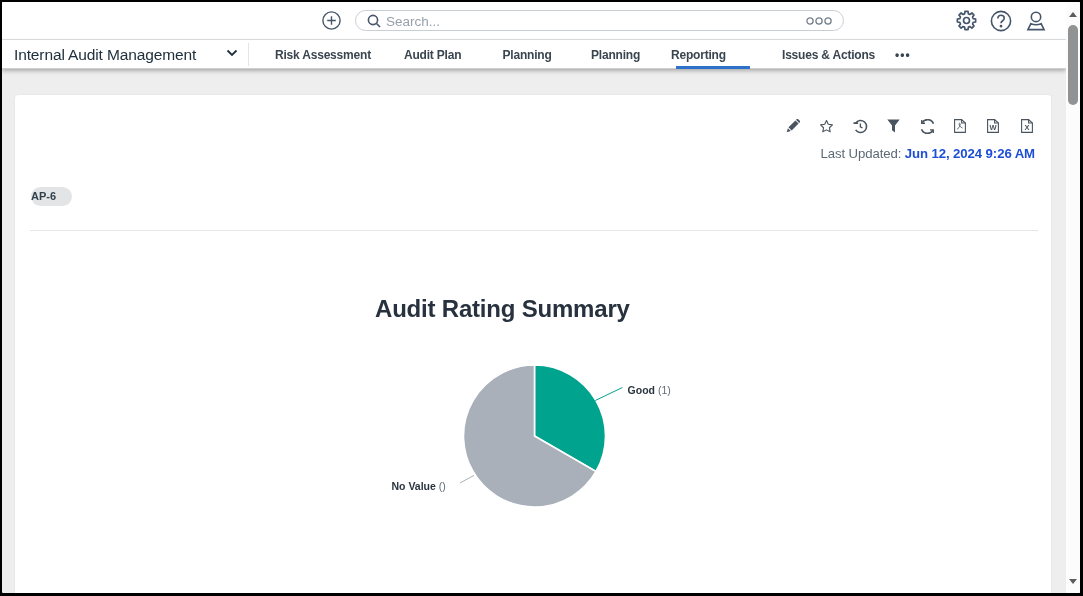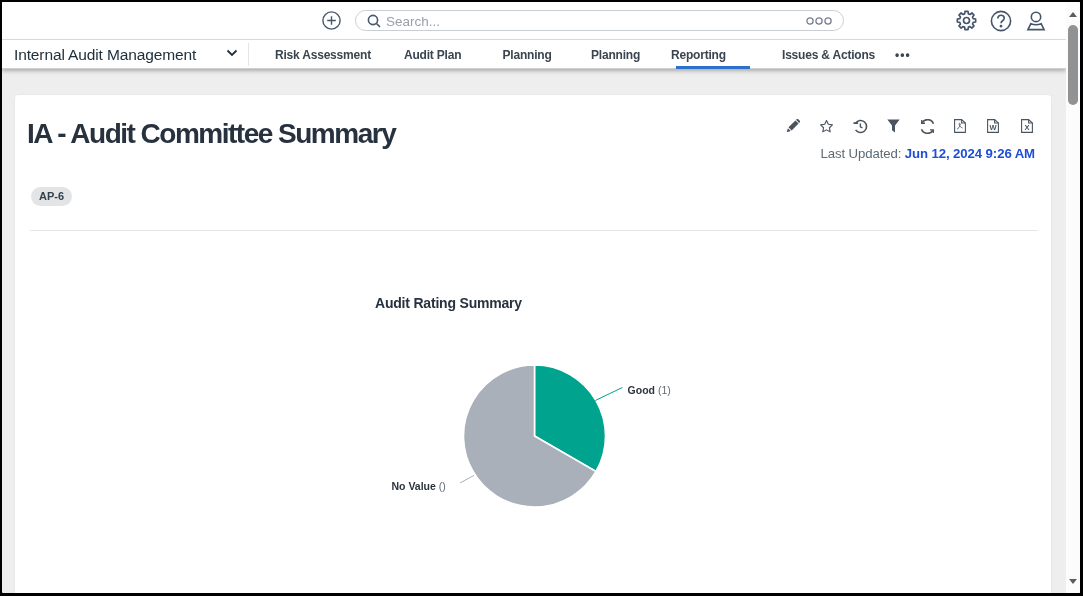--- a/index.html
+++ b/index.html
@@ -19,24 +19,24 @@
 .navtitle{position:absolute;left:12px;top:6px;font-size:15.5px;font-weight:normal;color:#20303d;letter-spacing:-0.12px}
 .navcaret{position:absolute;left:224px;top:9px}
 .navsep{position:absolute;left:246px;top:3px;width:1px;height:23px;background:#e2e4e7}
 .tab{position:absolute;top:8px;font-size:12px;font-weight:bold;color:#3a4550;white-space:nowrap;letter-spacing:-0.2px}
 .tabline{position:absolute;left:674px;top:26px;width:74px;height:3px;background:#2e71ca}
 
 .card{position:absolute;left:12px;top:92px;width:1038px;height:505px;background:#fff;border-radius:4px;border:1px solid #e7e8ea}
 .title{position:absolute;left:12px;top:25px;font-size:28px;font-weight:bold;color:#27323e;letter-spacing:-1.5px;line-height:28px}
 .lastupd{position:absolute;right:16px;top:51px;font-size:13.2px;color:#5d6a75;letter-spacing:-0.1px}
 .lastupd b{color:#1d4ed8}
-.badge{position:absolute;left:16px;top:92px;width:41px;height:19px;background:#e2e4e6;border-radius:9.5px;text-align:center;line-height:19px;font-size:11px;font-weight:bold;color:#33414d}
+.badge{position:absolute;left:16px;top:92px;width:41px;height:19px;background:#e2e4e6;border-radius:9.5px;text-align:left;line-height:19px;font-size:11px;font-weight:bold;color:#33414d}
 .subtitle{position:absolute;left:74px;top:89px;font-size:18.5px;font-weight:bold;color:#27323e;letter-spacing:-0.2px}
 .divider{position:absolute;left:15px;top:135px;width:1008px;height:1px;background:#e4e6e8}
-.charttitle{position:absolute;left:360px;top:200px;font-size:14px;font-weight:bold;color:#27323e;letter-spacing:-0.2px}
+.charttitle{position:absolute;left:360px;top:200px;font-size:24px;font-weight:bold;color:#27323e;letter-spacing:-0.2px}
 .hicon{position:absolute;top:24px}
 
 .sbar{position:absolute;right:0;top:0;width:14px;height:591px;background:#fcfcfd}
 .sthumb{position:absolute;left:2px;top:23px;width:10px;height:80px;background:#909294;border-radius:5px}
 .sup{position:absolute;left:3px;top:10px;width:0;height:0;border-left:4.5px solid transparent;border-right:4.5px solid transparent;border-bottom:5px solid #5b5d5f}
 .sdown{position:absolute;left:3px;top:577px;width:0;height:0;border-left:4.5px solid transparent;border-right:4.5px solid transparent;border-top:5px solid #5b5d5f}
 </style>
 </head>
 <body>
 <div class="frame">
@@ -83,21 +83,20 @@
     <span class="tab" style="left:402px">Audit Plan</span>
     <span class="tab" style="left:500.5px">Planning</span>
     <span class="tab" style="left:589px">Planning</span>
     <span class="tab" style="left:669px">Reporting</span>
     <span class="tab" style="left:780px">Issues &amp; Actions</span>
     <span class="tab" style="left:893px;letter-spacing:1px">•••</span>
     <div class="tabline"></div>
   </div>
 
   <div class="card">
-    <div class="title">IA - Audit Committee Summary</div>
 
     <svg class="hicon" style="left:771px" width="14" height="14" viewBox="0 0 14 14" fill="#4a545f">
       <path d="M0.7 13.3l1.2-4.1 2.9 2.9zM2.5 8.3L9.4 1.4l3.2 3.2-6.9 6.9zM10 0.8l0.7-0.6c.4-.4 1.1-.4 1.5 0l1.6 1.6c.4.4.4 1.1 0 1.5l-0.6 0.7z"></path>
     </svg>
     <svg class="hicon" style="left:804px" width="15" height="15" viewBox="0 0 24 24" fill="none" stroke="#4a545f" stroke-width="1.8" stroke-linejoin="round">
       <path d="M12 2.5l2.9 6 6.6.9-4.8 4.6 1.2 6.5L12 17.4l-5.9 3.1 1.2-6.5L2.5 9.4l6.6-.9z"></path>
     </svg>
     <svg class="hicon" style="left:838px" width="15" height="15" viewBox="0 0 24 24" fill="none" stroke="#4a545f" stroke-width="2.6">
       <path d="M4.2 6.55A9.6 9.6 0 1 1 4.2 17.45"></path>
       <path d="M0.8 6.55h7.4" stroke-width="2.9"></path>

